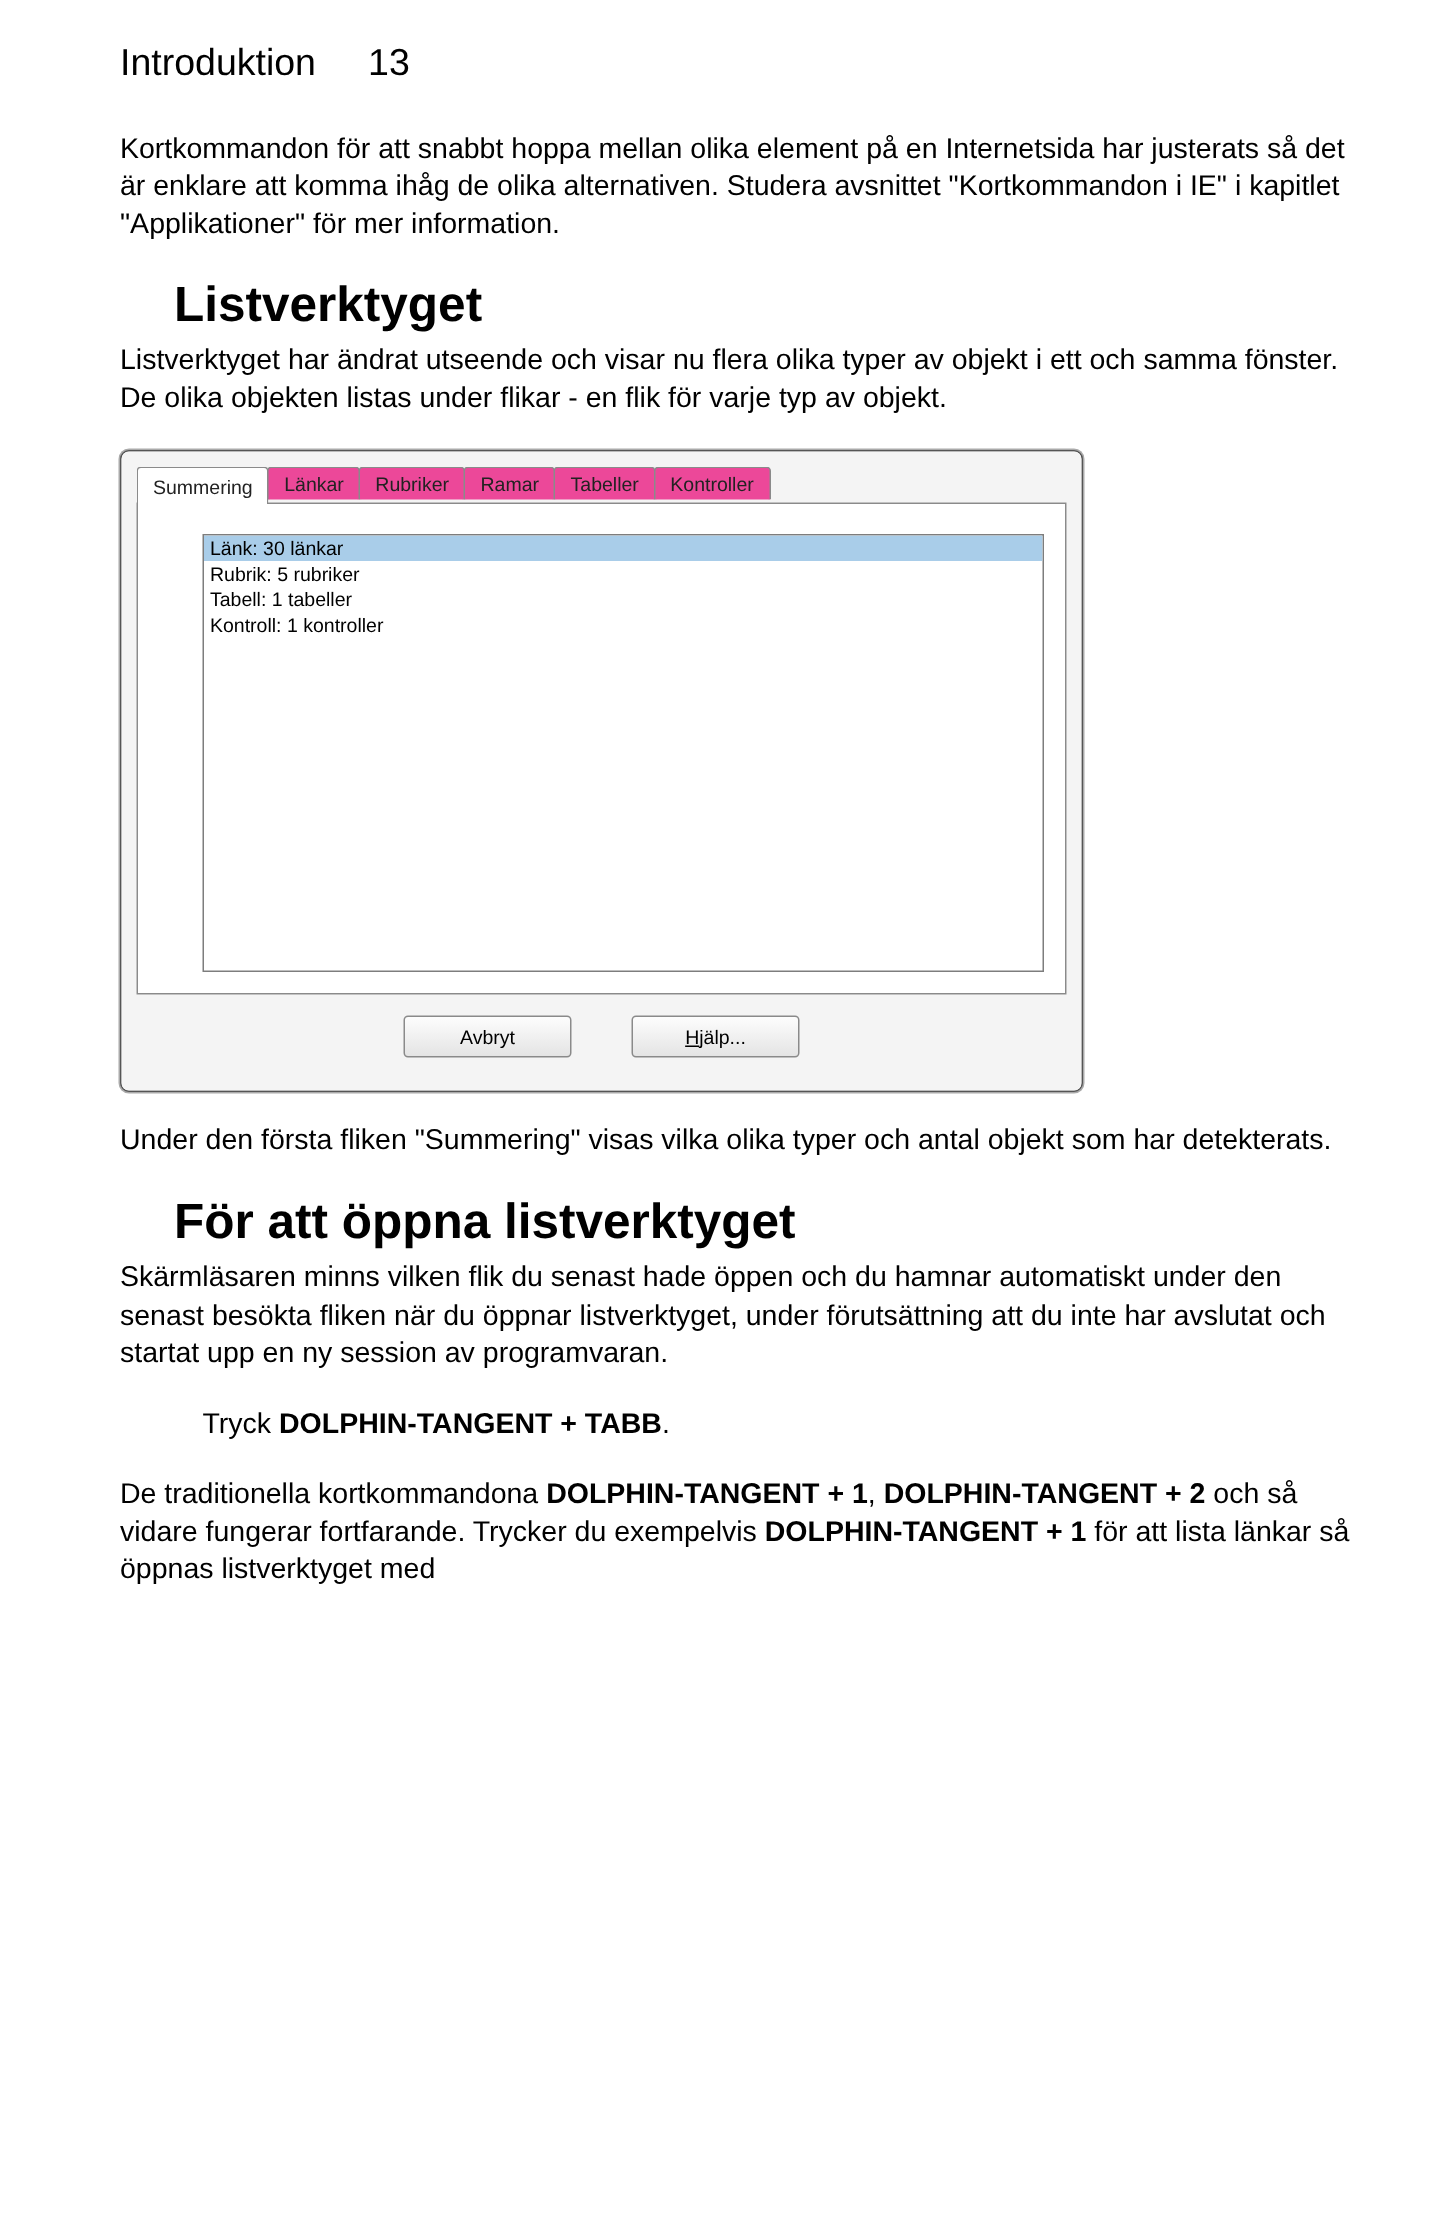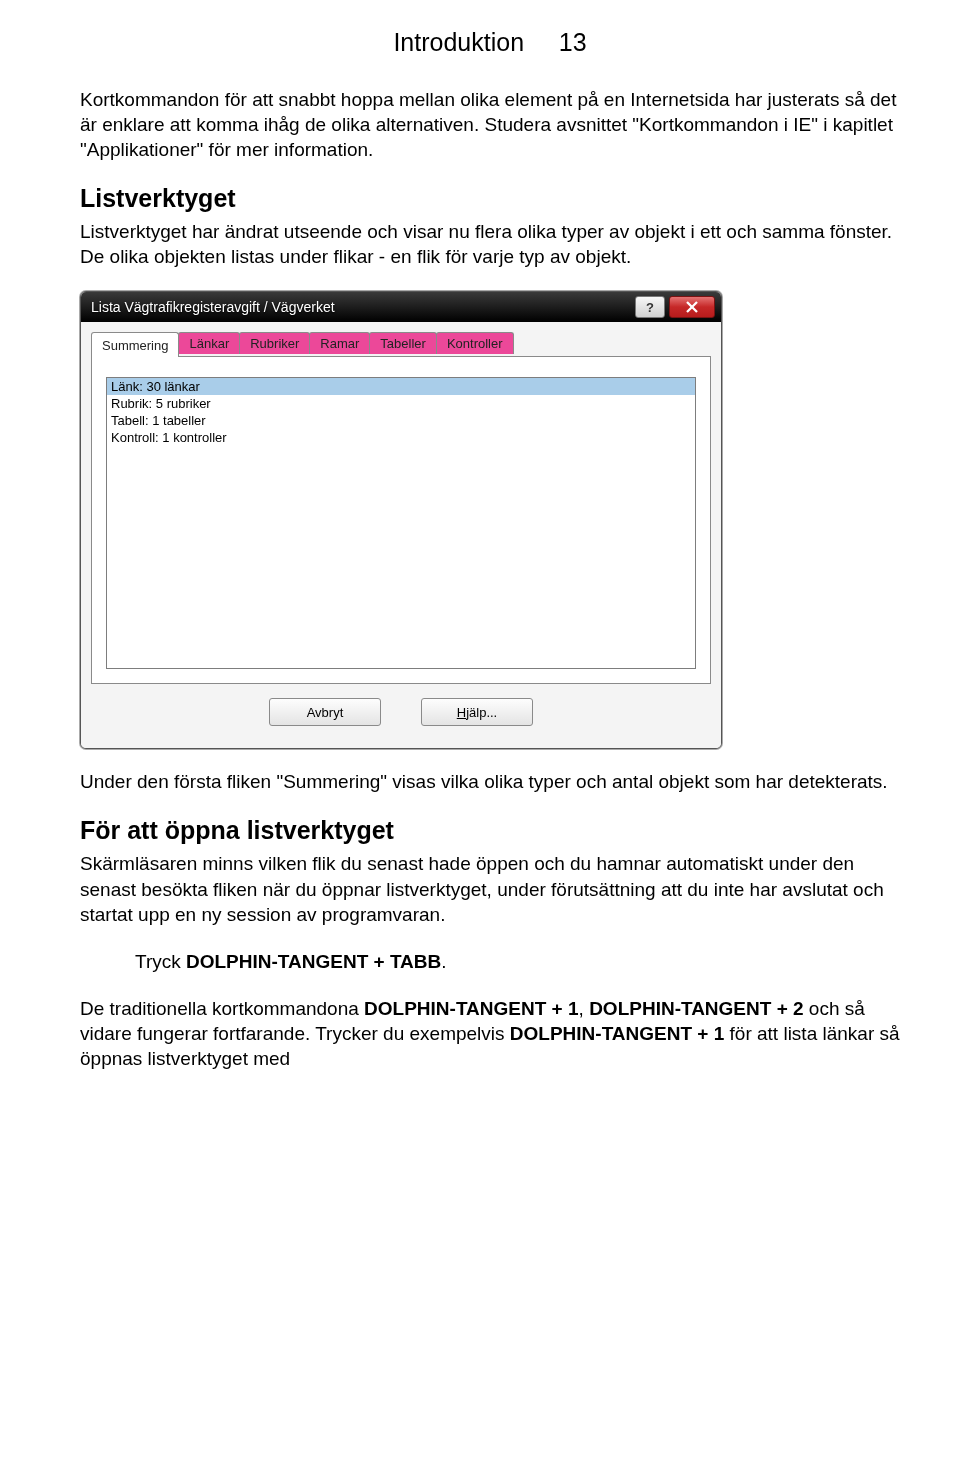--- a/index.html
+++ b/index.html
@@ -8,33 +8,34 @@
     background: #fff;
     font-family: Arial, Helvetica, sans-serif;
     color: #000;
     width: 960px;
   }
   .page {
     padding: 28px 60px 30px 80px;
     box-sizing: border-box;
   }
   .header-line {
-    text-align: center;
+    text-align: left;
     font-size: 25px;
     margin-bottom: 30px;
   }
   .para {
     font-size: 19px;
     line-height: 1.32;
     margin-bottom: 22px;
   }
   .section-heading {
-    font-size: 25px;
+    font-size: 33px;
     font-weight: bold;
     margin-bottom: 6px;
+    margin-left: 36px;
   }
   .indent {
     padding-left: 55px;
   }
   .bold-inline {
     font-weight: bold;
   }
 
   
   .dialog {
@@ -137,20 +138,21 @@
     position: relative;
     z-index: 1;
   }
   .listbox {
     height: 290px;
     border: 1px solid #7d7d7d;
     background: #fff;
     font-size: 13px;
     overflow-y: scroll;
     padding: 0;
+    margin-left: 29px;
   }
   .listbox .row {
     padding: 1px 4px;
     white-space: nowrap;
   }
   .listbox .row.selected {
     background: #a9cde9;
   }
   .listbox::-webkit-scrollbar {
     width: 18px;
@@ -200,34 +202,20 @@
     &nbsp;&nbsp;&nbsp;
     <span>13</span>
   </div>
 
   <div class="para">Kortkommandon för att snabbt hoppa mellan olika element på en Internetsida har justerats så det är enklare att komma ihåg de olika alternativen. Studera avsnittet "Kortkommandon i IE" i kapitlet "Applikationer" för mer information.</div>
 
   <div class="section-heading">Listverktyget</div>
   <div class="para">Listverktyget har ändrat utseende och visar nu flera olika typer av objekt i ett och samma fönster. De olika objekten listas under flikar - en flik för varje typ av objekt.</div>
 
   <div class="dialog">
-    <div class="titlebar">
-      <span class="titlebar-text">Lista Vägtrafikregisteravgift / Vägverket</span>
-      <div class="titlebar-controls">
-        <div class="help-btn">
-          <span>?</span>
-        </div>
-        <div class="close-btn">
-          <svg class="close-x" viewBox="0 0 12 12">
-            <line x1="1" y1="1" x2="11" y2="11"></line>
-            <line x1="11" y1="1" x2="1" y2="11"></line>
-          </svg>
-        </div>
-      </div>
-    </div>
 
     <div class="dialog-body">
       <div class="tabstrip">
         <div class="tab active"><span>Summering</span></div>
         <div class="tab"><span>Länkar</span></div>
         <div class="tab"><span>Rubriker</span></div>
         <div class="tab"><span>Ramar</span></div>
         <div class="tab"><span>Tabeller</span></div>
         <div class="tab"><span>Kontroller</span></div>
       </div>

